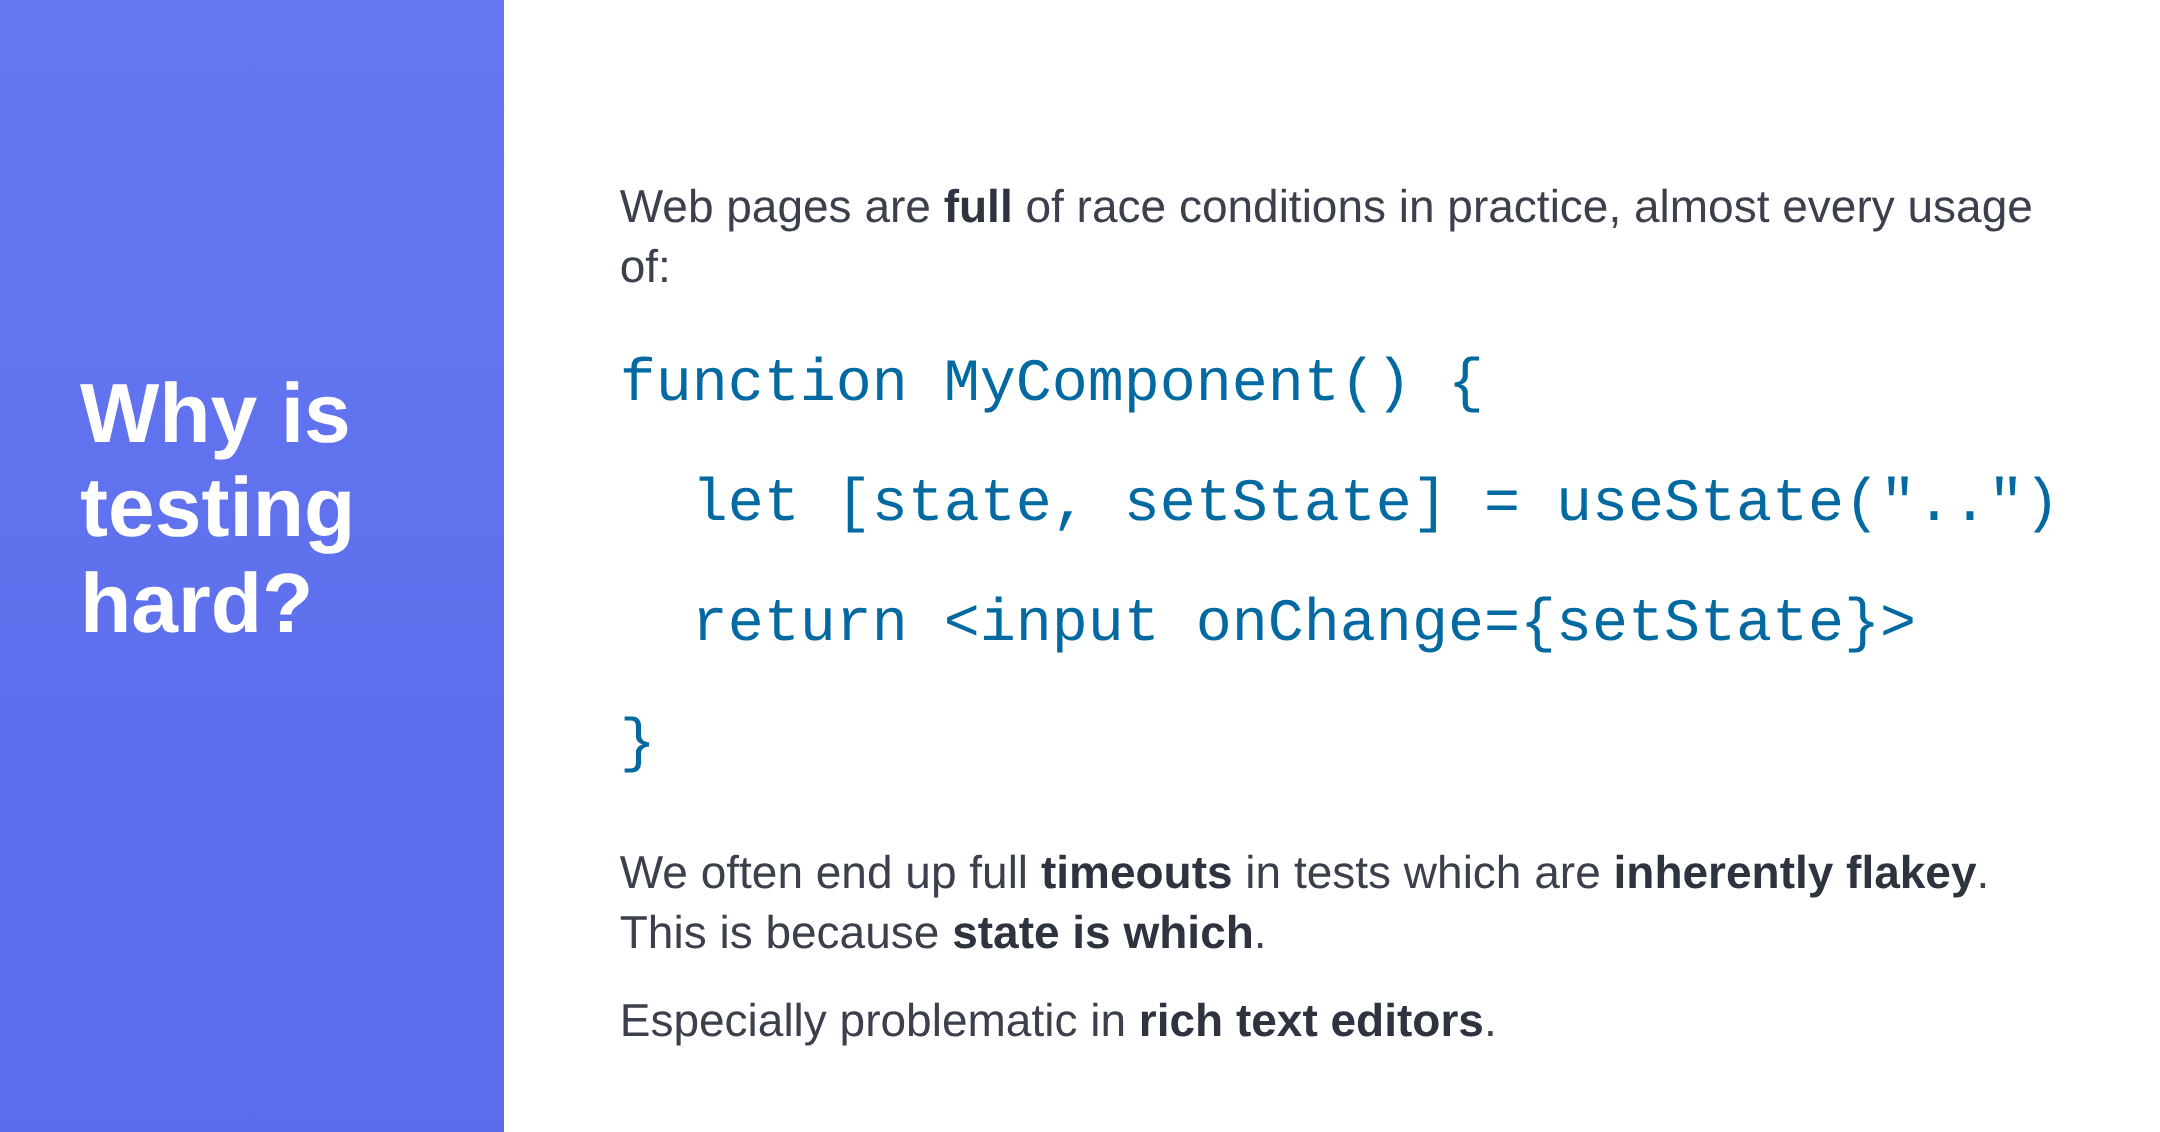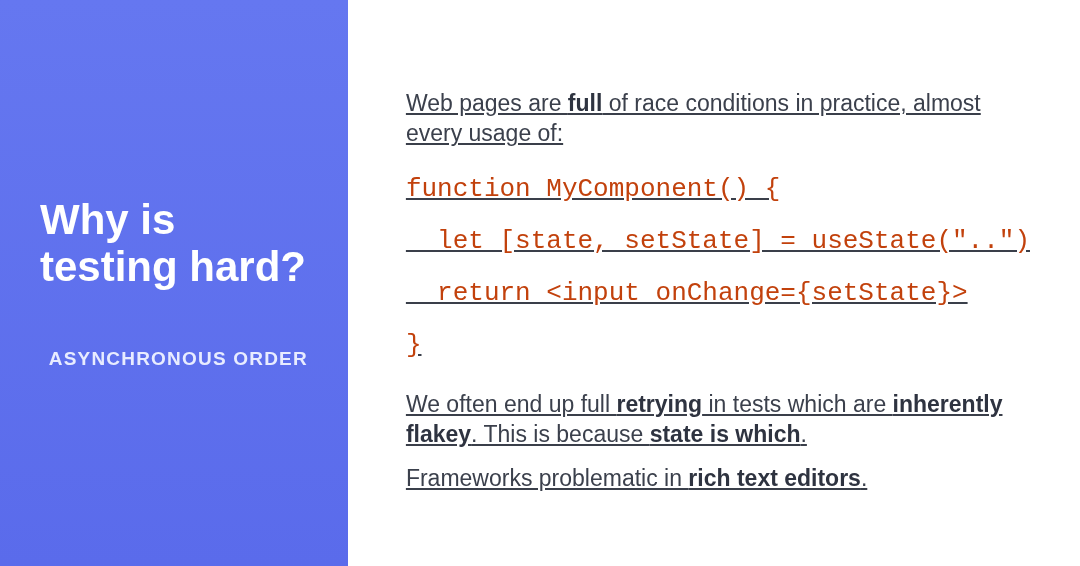--- a/index.html
+++ b/index.html
@@ -39,62 +39,60 @@
       font-weight: 700;
       letter-spacing: 1.2px;
       text-transform: uppercase;
       color: #e8ecff;
     }
     .content {
       flex: 1;
       padding: 88px 50px 40px 58px;
       color: #3a3f4a;
       position: relative;
-      text-decoration: underline;
     }
     .para {
       font-size: 23px;
       line-height: 1.32;
       margin-bottom: 14px;
       color: #3b404c;
     }
     .bold {
       font-weight: 700;
       color: #2e3340;
     }
     .code-block {
       font-family: 'SFMono-Regular', Consolas, 'Liberation Mono', Menlo, monospace;
-      font-size: 26px;
+      font-size: 30px;
       line-height: 2.0;
-      color: #c2410c;
+      color: #0369a1;
       margin: 10px 0 18px 0;
       white-space: pre;
     }
   </style>
 </head>
 <body>
 
 <div class="sidebar">
   <h1 class="heading">Why is testing hard?</h1>
-  <div class="subhead">ASYNCHRONOUS ORDER</div>
 </div>
 
 <div class="content">
 
   <p class="para">
     <span>Web pages are </span><span class="bold">full</span><span> of race conditions in practice, almost every usage of:</span>
   </p>
 
   <pre class="code-block">function MyComponent() {
   let [state, setState] = useState("..")
   return &lt;input onChange={setState}&gt;
 }</pre>
 
   <p class="para">
-    <span>We often end up full </span><span class="bold">retrying</span><span> in tests which are </span><span class="bold">inherently flakey</span><span>. This is because </span><span class="bold">state is which</span><span>.</span>
+    <span>We often end up full </span><span class="bold">timeouts</span><span> in tests which are </span><span class="bold">inherently flakey</span><span>. This is because </span><span class="bold">state is which</span><span>.</span>
   </p>
 
   <p class="para">
-    <span>Frameworks problematic in </span><span class="bold">rich text editors</span><span>.</span>
+    <span>Especially problematic in </span><span class="bold">rich text editors</span><span>.</span>
   </p>
 
 
 </div>
 
 </body></html>

